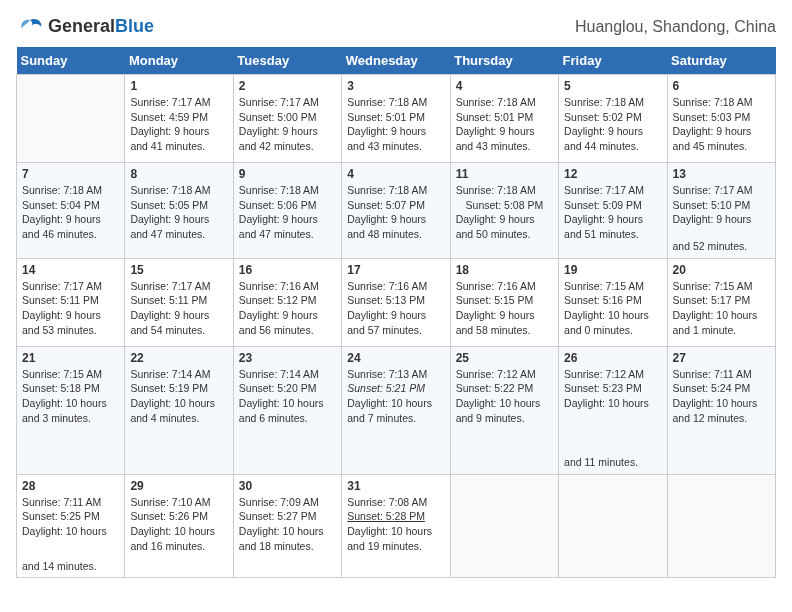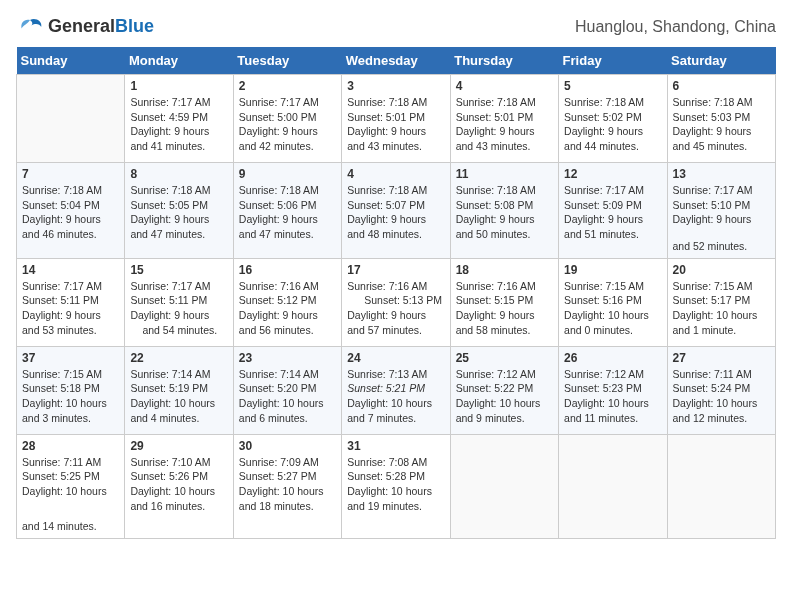--- a/index.html
+++ b/index.html
@@ -199,21 +199,21 @@
             <span style="display: block;">Sunrise: 7:18 AM</span>
             <span style="display: block;">Sunset: 5:07 PM</span>
             <span style="display: block;">Daylight: 9 hours</span>
             <span style="display: block;">and 48 minutes.</span>
           </div>
         </td>
         <td>
           <span class="day-number">11</span>
           <div class="day-info">
             <span style="display: block;">Sunrise: 7:18 AM</span>
-            <span style="display: block;">Sunset: 5:08 PM</span>
+            <span style="display: block; text-align: center;">Sunset: 5:08 PM</span>
             <span style="display: block;">Daylight: 9 hours</span>
             <span style="display: block;">and 50 minutes.</span>
           </div>
         </td>
         <td>
           <span class="day-number">12</span>
           <div class="day-info">
             <span style="display: block;">Sunrise: 7:17 AM</span>
             <span style="display: block;">Sunset: 5:09 PM</span>
             <span style="display: block;">Daylight: 9 hours</span>
@@ -239,37 +239,37 @@
             <span style="display: block;">Daylight: 9 hours</span>
             <span style="display: block;">and 53 minutes.</span>
           </div>
         </td>
         <td>
           <span class="day-number">15</span>
           <div class="day-info">
             <span style="display: block;">Sunrise: 7:17 AM</span>
             <span style="display: block;">Sunset: 5:11 PM</span>
             <span style="display: block;">Daylight: 9 hours</span>
-            <span style="display: block; margin-left: 12px;">and 54 minutes.</span>
+            <span style="display: block;">and 54 minutes.</span>
           </div>
         </td>
         <td>
           <span class="day-number">16</span>
           <div class="day-info">
             <span style="display: block;">Sunrise: 7:16 AM</span>
             <span style="display: block;">Sunset: 5:12 PM</span>
             <span style="display: block;">Daylight: 9 hours</span>
             <span style="display: block;">and 56 minutes.</span>
           </div>
         </td>
         <td>
           <span class="day-number">17</span>
           <div class="day-info">
             <span style="display: block;">Sunrise: 7:16 AM</span>
-            <span style="display: block; margin-left: 17px;">Sunset: 5:13 PM</span>
+            <span style="display: block;">Sunset: 5:13 PM</span>
             <span style="display: block;">Daylight: 9 hours</span>
             <span style="display: block;">and 57 minutes.</span>
           </div>
         </td>
         <td>
           <span class="day-number">18</span>
           <div class="day-info">
             <span style="display: block;">Sunrise: 7:16 AM</span>
             <span style="display: block;">Sunset: 5:15 PM</span>
             <span style="display: block;">Daylight: 9 hours</span>
@@ -290,21 +290,21 @@
           <div class="day-info">
             <span style="display: block;">Sunrise: 7:15 AM</span>
             <span style="display: block;">Sunset: 5:17 PM</span>
             <span style="display: block;">Daylight: 10 hours</span>
             <span style="display: block;">and 1 minute.</span>
           </div>
         </td>
       </tr>
       <tr>
         <td>
-          <span class="day-number">37</span>
+          <span class="day-number">21</span>
           <div class="day-info">
             <span style="display: block;">Sunrise: 7:15 AM</span>
             <span style="display: block;">Sunset: 5:18 PM</span>
             <span style="display: block;">Daylight: 10 hours</span>
             <span style="display: block;">and 3 minutes.</span>
           </div>
         </td>
         <td>
           <span class="day-number">22</span>
           <div class="day-info">
@@ -340,21 +340,21 @@
             <span style="display: block;">Daylight: 10 hours</span>
             <span style="display: block;">and 9 minutes.</span>
           </div>
         </td>
         <td>
           <span class="day-number">26</span>
           <div class="day-info">
             <span style="display: block;">Sunrise: 7:12 AM</span>
             <span style="display: block;">Sunset: 5:23 PM</span>
             <span style="display: block;">Daylight: 10 hours</span>
-            <span style="display: block;">and 11 minutes.</span>
+            <span style="display: block; margin-top: 44px;">and 11 minutes.</span>
           </div>
         </td>
         <td>
           <span class="day-number">27</span>
           <div class="day-info">
             <span style="display: block;">Sunrise: 7:11 AM</span>
             <span style="display: block;">Sunset: 5:24 PM</span>
             <span style="display: block;">Daylight: 10 hours</span>
             <span style="display: block;">and 12 minutes.</span>
           </div>
@@ -385,21 +385,21 @@
             <span style="display: block;">Sunrise: 7:09 AM</span>
             <span style="display: block;">Sunset: 5:27 PM</span>
             <span style="display: block;">Daylight: 10 hours</span>
             <span style="display: block;">and 18 minutes.</span>
           </div>
         </td>
         <td>
           <span class="day-number">31</span>
           <div class="day-info">
             <span style="display: block;">Sunrise: 7:08 AM</span>
-            <span style="display: block;">Sunset: 5:28 PM</span>
+            <span style="display: block; text-decoration: underline;">Sunset: 5:28 PM</span>
             <span style="display: block;">Daylight: 10 hours</span>
             <span style="display: block;">and 19 minutes.</span>
           </div>
         </td>
         <td class="empty-cell"></td>
         <td class="empty-cell"></td>
         <td class="empty-cell"></td>
       </tr>
     </tbody>
 </table>

